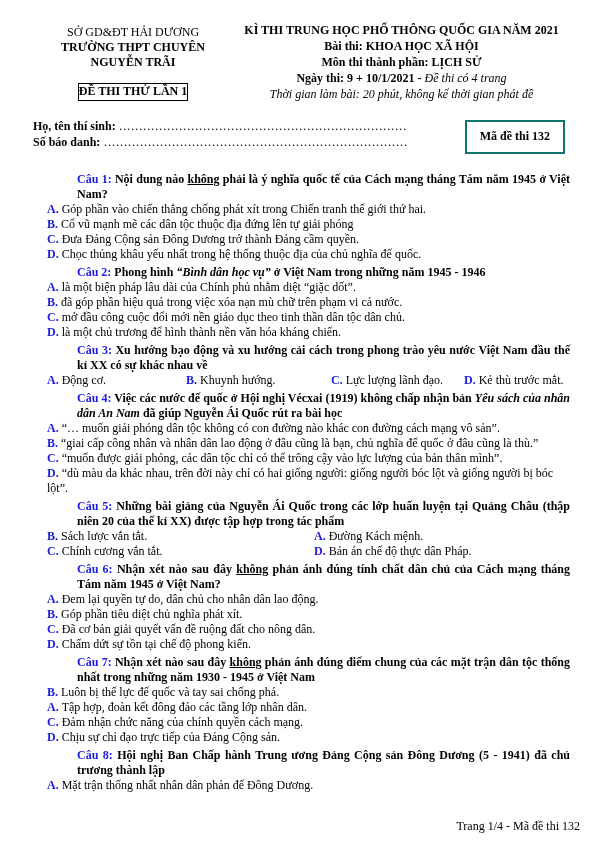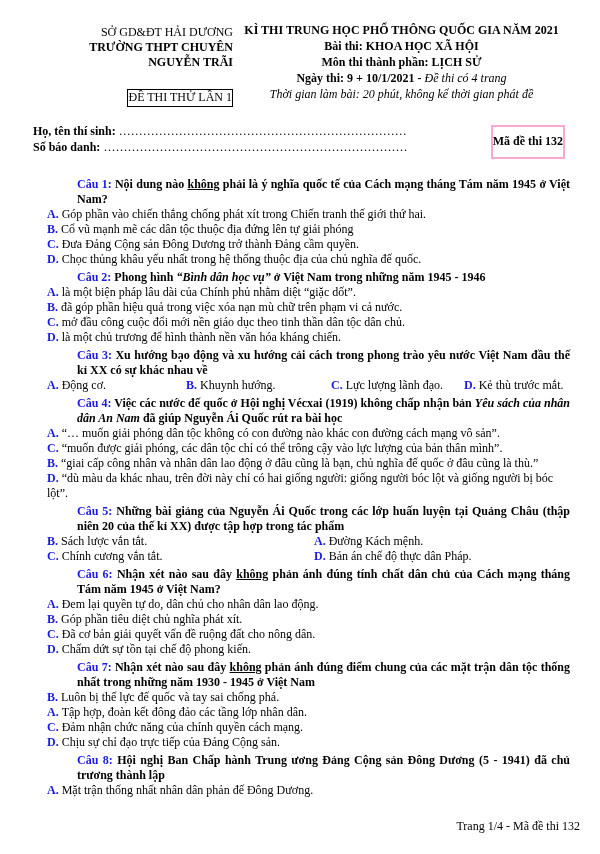--- a/index.html
+++ b/index.html
@@ -7,36 +7,36 @@
   html,body { margin:0; padding:0; }
   body {
     width:600px; height:854px; background:#ffffff; color:#000;
     font-family:"Liberation Serif","DejaVu Serif",serif;
     font-size:12px; line-height:15px;
   }
   .page { position:relative; width:600px; height:854px; padding:22px 30px 10px 33px; overflow:hidden; }
 
   
   .hdr { display:flex; }
-  .hdr-left { width:200px; text-align:right; line-height:15px; padding-top:3px; }
+  .hdr-left { width:200px; text-align:center; line-height:15px; padding-top:3px; }
   .hdr-left .l1 { font-weight:normal; }
   .hdr-left .l2, .hdr-left .l3 { font-weight:bold; }
-  .exam-box { display:inline-block; border:1.5px solid #000; padding:0 0 1px; font-weight:normal; margin-top:19px; }
+  .exam-box { display:inline-block; border:1.5px solid #000; padding:0 0 1px; font-weight:bold; margin-top:13px; }
   .hdr-right { flex:1; text-align:center; line-height:16px; }
   .hdr-right .b { font-weight:bold; }
   .it { font-style:italic; font-weight:normal; }
 
   
   .info { display:flex; margin-top:16px; }
   .info-left { flex:1; line-height:16px; }
   .info-line { white-space:nowrap; overflow:hidden; width:375px; }
   .lbl { font-weight:bold; }
   .dots { font-weight:normal; }
-  .code-box { border:2px solid #f9a8d4; align-self:flex-start; font-weight:bold;
-              padding:7px 0 8px; margin-top:2px; margin-right:5px; }
+  .code-box { border:2px solid #0f766e; align-self:flex-start; font-weight:bold;
+              padding:7px 13px 8px; margin-top:2px; margin-right:5px; }
 
   
   .qlist { margin-top:18px; }
   .q { margin-top:3px; }
   .stem { font-weight:bold; text-align:justify;margin-left:44px; }
   .qnum { color:var(--accent); }
   .useg { text-decoration:underline; }
   .iseg { font-style:italic; }
   .opts-list .opt { padding-left:14px; }
   .opts-row { display:flex; padding-left:14px; }
@@ -105,22 +105,22 @@
           <div class="opt"><span class="opt-label">A. </span><span>Động cơ.</span></div>
           <div class="opt"><span class="opt-label">B. </span><span>Khuynh hướng.</span></div>
           <div class="opt"><span class="opt-label">C. </span><span>Lực lượng lãnh đạo.</span></div>
           <div class="opt"><span class="opt-label">D. </span><span>Kẻ thù trước mắt.</span></div>
         </div>
   </div>
       <div class="q">
     <div class="stem"><span class="qnum">Câu 4: </span><span><span>Việc các nước đế quốc ở Hội nghị Vécxai (1919) không chấp nhận bản </span><span class="iseg">Yêu sách của nhân dân An Nam</span><span> đã giúp Nguyễn Ái Quốc rút ra bài học</span></span></div>
     <div class="opts opts-list">
           <div class="opt"><span class="opt-label">A. </span><span>“… muốn giải phóng dân tộc không có con đường nào khác con đường cách mạng vô sản”.</span></div>
+          <div class="opt"><span class="opt-label">B. </span><span>“giai cấp công nhân và nhân dân lao động ở đâu cũng là bạn, chủ nghĩa đế quốc ở đâu cũng là thù.”</span></div>
           <div class="opt"><span class="opt-label">C. </span><span>“muốn được giải phóng, các dân tộc chỉ có thể trông cậy vào lực lượng của bản thân mình”.</span></div>
-          <div class="opt"><span class="opt-label">B. </span><span>“giai cấp công nhân và nhân dân lao động ở đâu cũng là bạn, chủ nghĩa đế quốc ở đâu cũng là thù.”</span></div>
           <div class="opt"><span class="opt-label">D. </span><span>“dù màu da khác nhau, trên đời này chỉ có hai giống người: giống người bóc lột và giống người bị bóc lột”.</span></div>
         </div>
   </div>
       <div class="q">
     <div class="stem"><span class="qnum">Câu 5: </span><span><span>Những bài giảng của Nguyễn Ái Quốc trong các lớp huấn luyện tại Quảng Châu (thập niên 20 của thế kỉ XX) được tập hợp trong tác phẩm</span></span></div>
     <div class="opts opts-grid">
           <div class="opt"><span class="opt-label">B. </span><span>Sách lược vắn tắt.</span></div>
           <div class="opt"><span class="opt-label">A. </span><span>Đường Kách mệnh.</span></div>
           <div class="opt"><span class="opt-label">C. </span><span>Chính cương vắn tắt.</span></div>
           <div class="opt"><span class="opt-label">D. </span><span>Bản án chế độ thực dân Pháp.</span></div>

